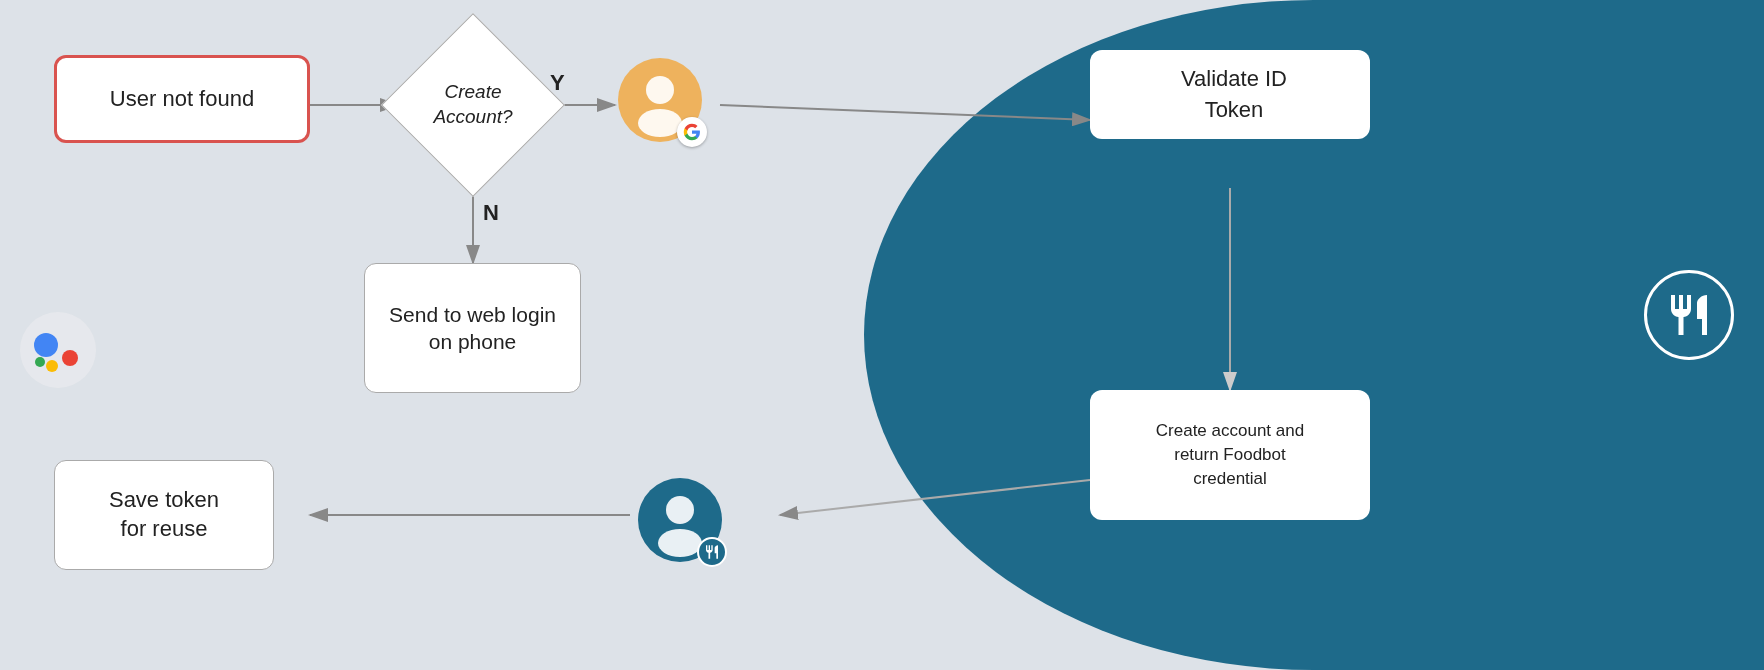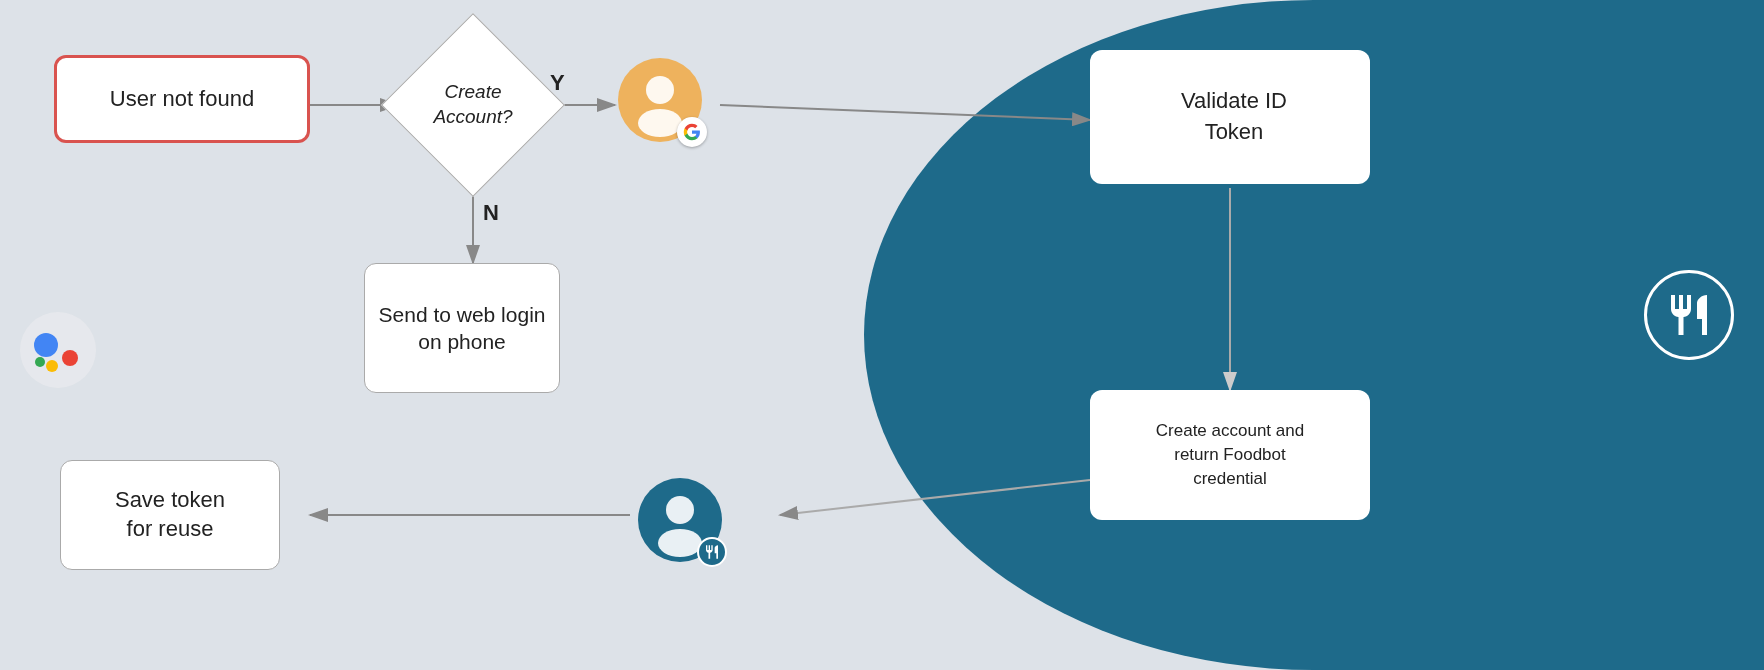--- a/index.html
+++ b/index.html
@@ -178,59 +178,59 @@
   <div style="position:absolute; bottom:-2px; right:-2px; width:30px; height:30px; border-radius:50%; background:white; display:flex; align-items:center; justify-content:center; box-shadow:0 1px 3px rgba(0,0,0,0.3);">
     <svg width="18" height="18" viewBox="0 0 24 24">
       <path d="M22.56 12.25c0-.78-.07-1.53-.2-2.25H12v4.26h5.92c-.26 1.37-1.04 2.53-2.21 3.31v2.77h3.57c2.08-1.92 3.28-4.74 3.28-8.09z" fill="#4285F4"></path>
       <path d="M12 23c2.97 0 5.46-.98 7.28-2.66l-3.57-2.77c-.98.66-2.23 1.06-3.71 1.06-2.86 0-5.29-1.93-6.16-4.53H2.18v2.84C3.99 20.53 7.7 23 12 23z" fill="#34A853"></path>
       <path d="M5.84 14.09c-.22-.66-.35-1.36-.35-2.09s.13-1.43.35-2.09V7.07H2.18C1.43 8.55 1 10.22 1 12s.43 3.45 1.18 4.93l3.66-2.84z" fill="#FBBC05"></path>
       <path d="M12 5.38c1.62 0 3.06.56 4.21 1.64l3.15-3.15C17.45 2.09 14.97 1 12 1 7.7 1 3.99 3.47 2.18 7.07l3.66 2.84c.87-2.6 3.3-4.53 6.16-4.53z" fill="#EA4335"></path>
     </svg>
   </div>
 </div>
 
-<div class="node-box gray-border" style="left: 364px; top: 263px; width: 196px; height: 130px; justify-content: center;">
+<div class="node-box gray-border" style="left: 364px; top: 263px; width: 217px; height: 130px; justify-content: center;">
   <span style="white-space:pre-line; font-size:21px;">Send to web login
 on phone</span>
 </div>
 
 <div style="position:absolute; left:18px; top:310px; width:80px; height:80px;">
   <svg width="80" height="80" viewBox="0 0 80 80">
     <circle cx="40" cy="40" r="38" fill="#e8eaed" opacity="0.8"></circle>
 
     <circle cx="28" cy="35" r="12" fill="#4285F4"></circle>
 
     <circle cx="52" cy="48" r="8" fill="#EA4335"></circle>
 
     <circle cx="34" cy="56" r="6" fill="#FBBC05"></circle>
 
     <circle cx="22" cy="52" r="5" fill="#34A853"></circle>
   </svg>
 </div>
 
-<div class="node-box gray-border" style="left: 54px; top: 460px; width: 220px; height: 110px; margin-left: 6px;">
+<div class="node-box gray-border" style="left: 54px; top: 460px; width: 220px; height: 110px;">
   <span style="white-space:pre-line;">Save token
 for reuse</span>
 </div>
 
 <div style="position:absolute; left:635px; top:475px; width:90px; height:90px;">
   <svg width="90" height="90" viewBox="0 0 90 90">
     <circle cx="45" cy="45" r="42" fill="#1e6a8a"></circle>
     <circle cx="45" cy="35" r="14" fill="white" opacity="0.9"></circle>
     <ellipse cx="45" cy="68" rx="22" ry="14" fill="white" opacity="0.9"></ellipse>
   </svg>
   
   <div style="position:absolute; bottom:-2px; right:-2px; width:30px; height:30px; border-radius:50%; background:#1e6a8a; display:flex; align-items:center; justify-content:center; border:2px solid white;">
     <svg width="16" height="16" viewBox="0 0 24 24" fill="white">
       <path d="M11 9H9V2H7v7H5V2H3v7c0 2.12 1.66 3.84 3.75 3.97V22h2.5v-9.03C11.34 12.84 13 11.12 13 9V2h-2v7zm5-3v8h2.5v8H21V2c-2.76 0-5 2.24-5 4z"></path>
     </svg>
   </div>
 </div>
 
-<div class="node-box-dark" style="left: 1090px; top: 50px; width: 280px; height: 134px; padding-left: 8px;">
+<div class="node-box-dark" style="left: 1090px; top: 50px; width: 280px; height: 89px; padding-left: 8px;">
   <span style="white-space:pre-line;">Validate ID
 Token</span>
 </div>
 
 <div class="node-box-dark" style="left: 1090px; top: 390px; width: 280px; height: 130px;">
   <span style="white-space:pre-line; font-size:17px;">Create account and
 return Foodbot
 credential</span>
 </div>
 

